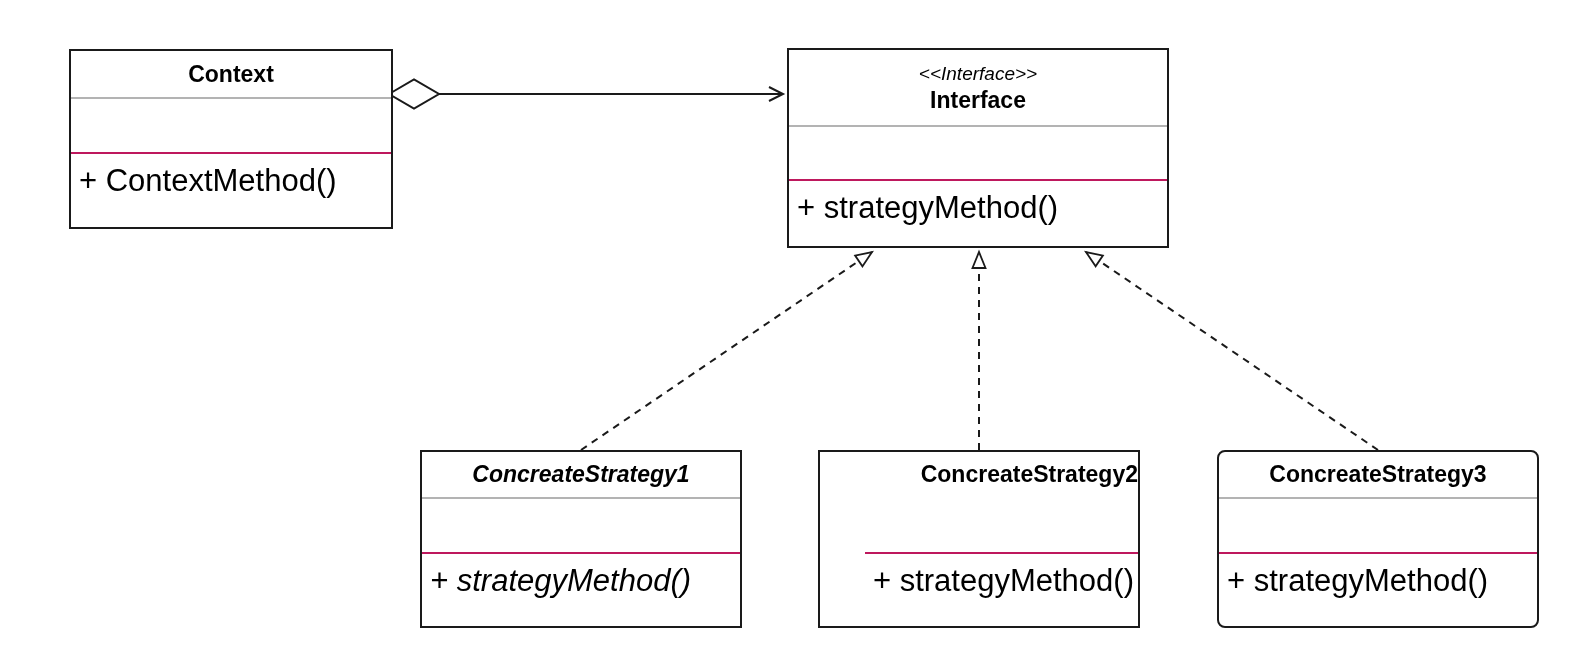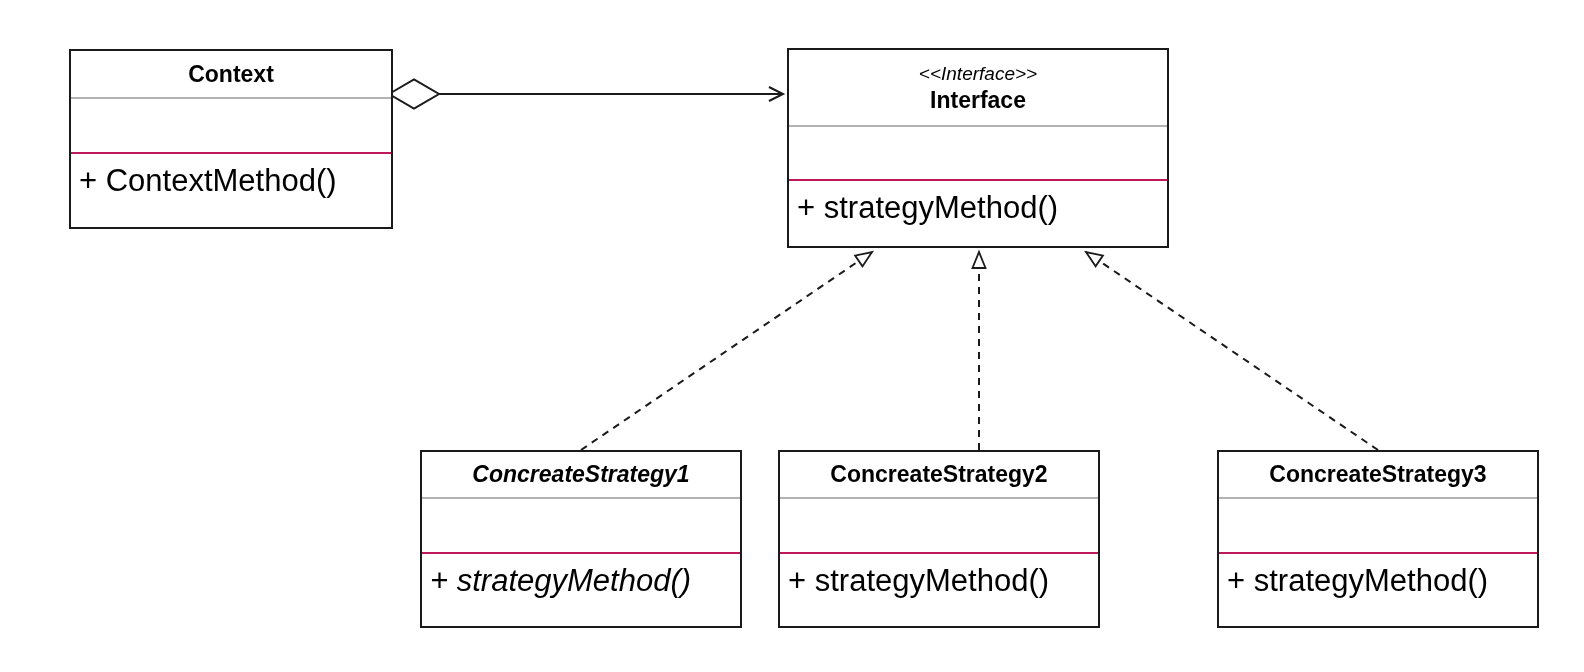--- a/index.html
+++ b/index.html
@@ -125,31 +125,31 @@
   <div class="uml-class" style="left:389px; top:450px; width:322px; height:178px;font-style:italic;">
     <div class="uml-title" style="height:45px;">
       <span>ConcreateStrategy1</span>
     </div>
     <div class="uml-attrs" style="height:55px;"></div>
     <div class="uml-methods">
       <div>+ strategyMethod()</div>
     </div>
   </div>
 
-  <div class="uml-class" style="left:747px; top:450px; width:322px; height:178px;">
+  <div class="uml-class" style="left:787px; top:450px; width:322px; height:178px;align-items:flex-end;">
     <div class="uml-title" style="height:45px;">
       <span>ConcreateStrategy2</span>
     </div>
     <div class="uml-attrs" style="height:55px;"></div>
     <div class="uml-methods">
       <div>+ strategyMethod()</div>
     </div>
   </div>
 
-  <div class="uml-class" style="left:1186px; top:450px; width:322px; height:178px;">
+  <div class="uml-class" style="left:1186px; top:450px; width:322px; height:178px;border-radius:8px;">
     <div class="uml-title" style="height:45px;">
       <span>ConcreateStrategy3</span>
     </div>
     <div class="uml-attrs" style="height:55px;"></div>
     <div class="uml-methods">
       <div>+ strategyMethod()</div>
     </div>
   </div>
 
 </div>

